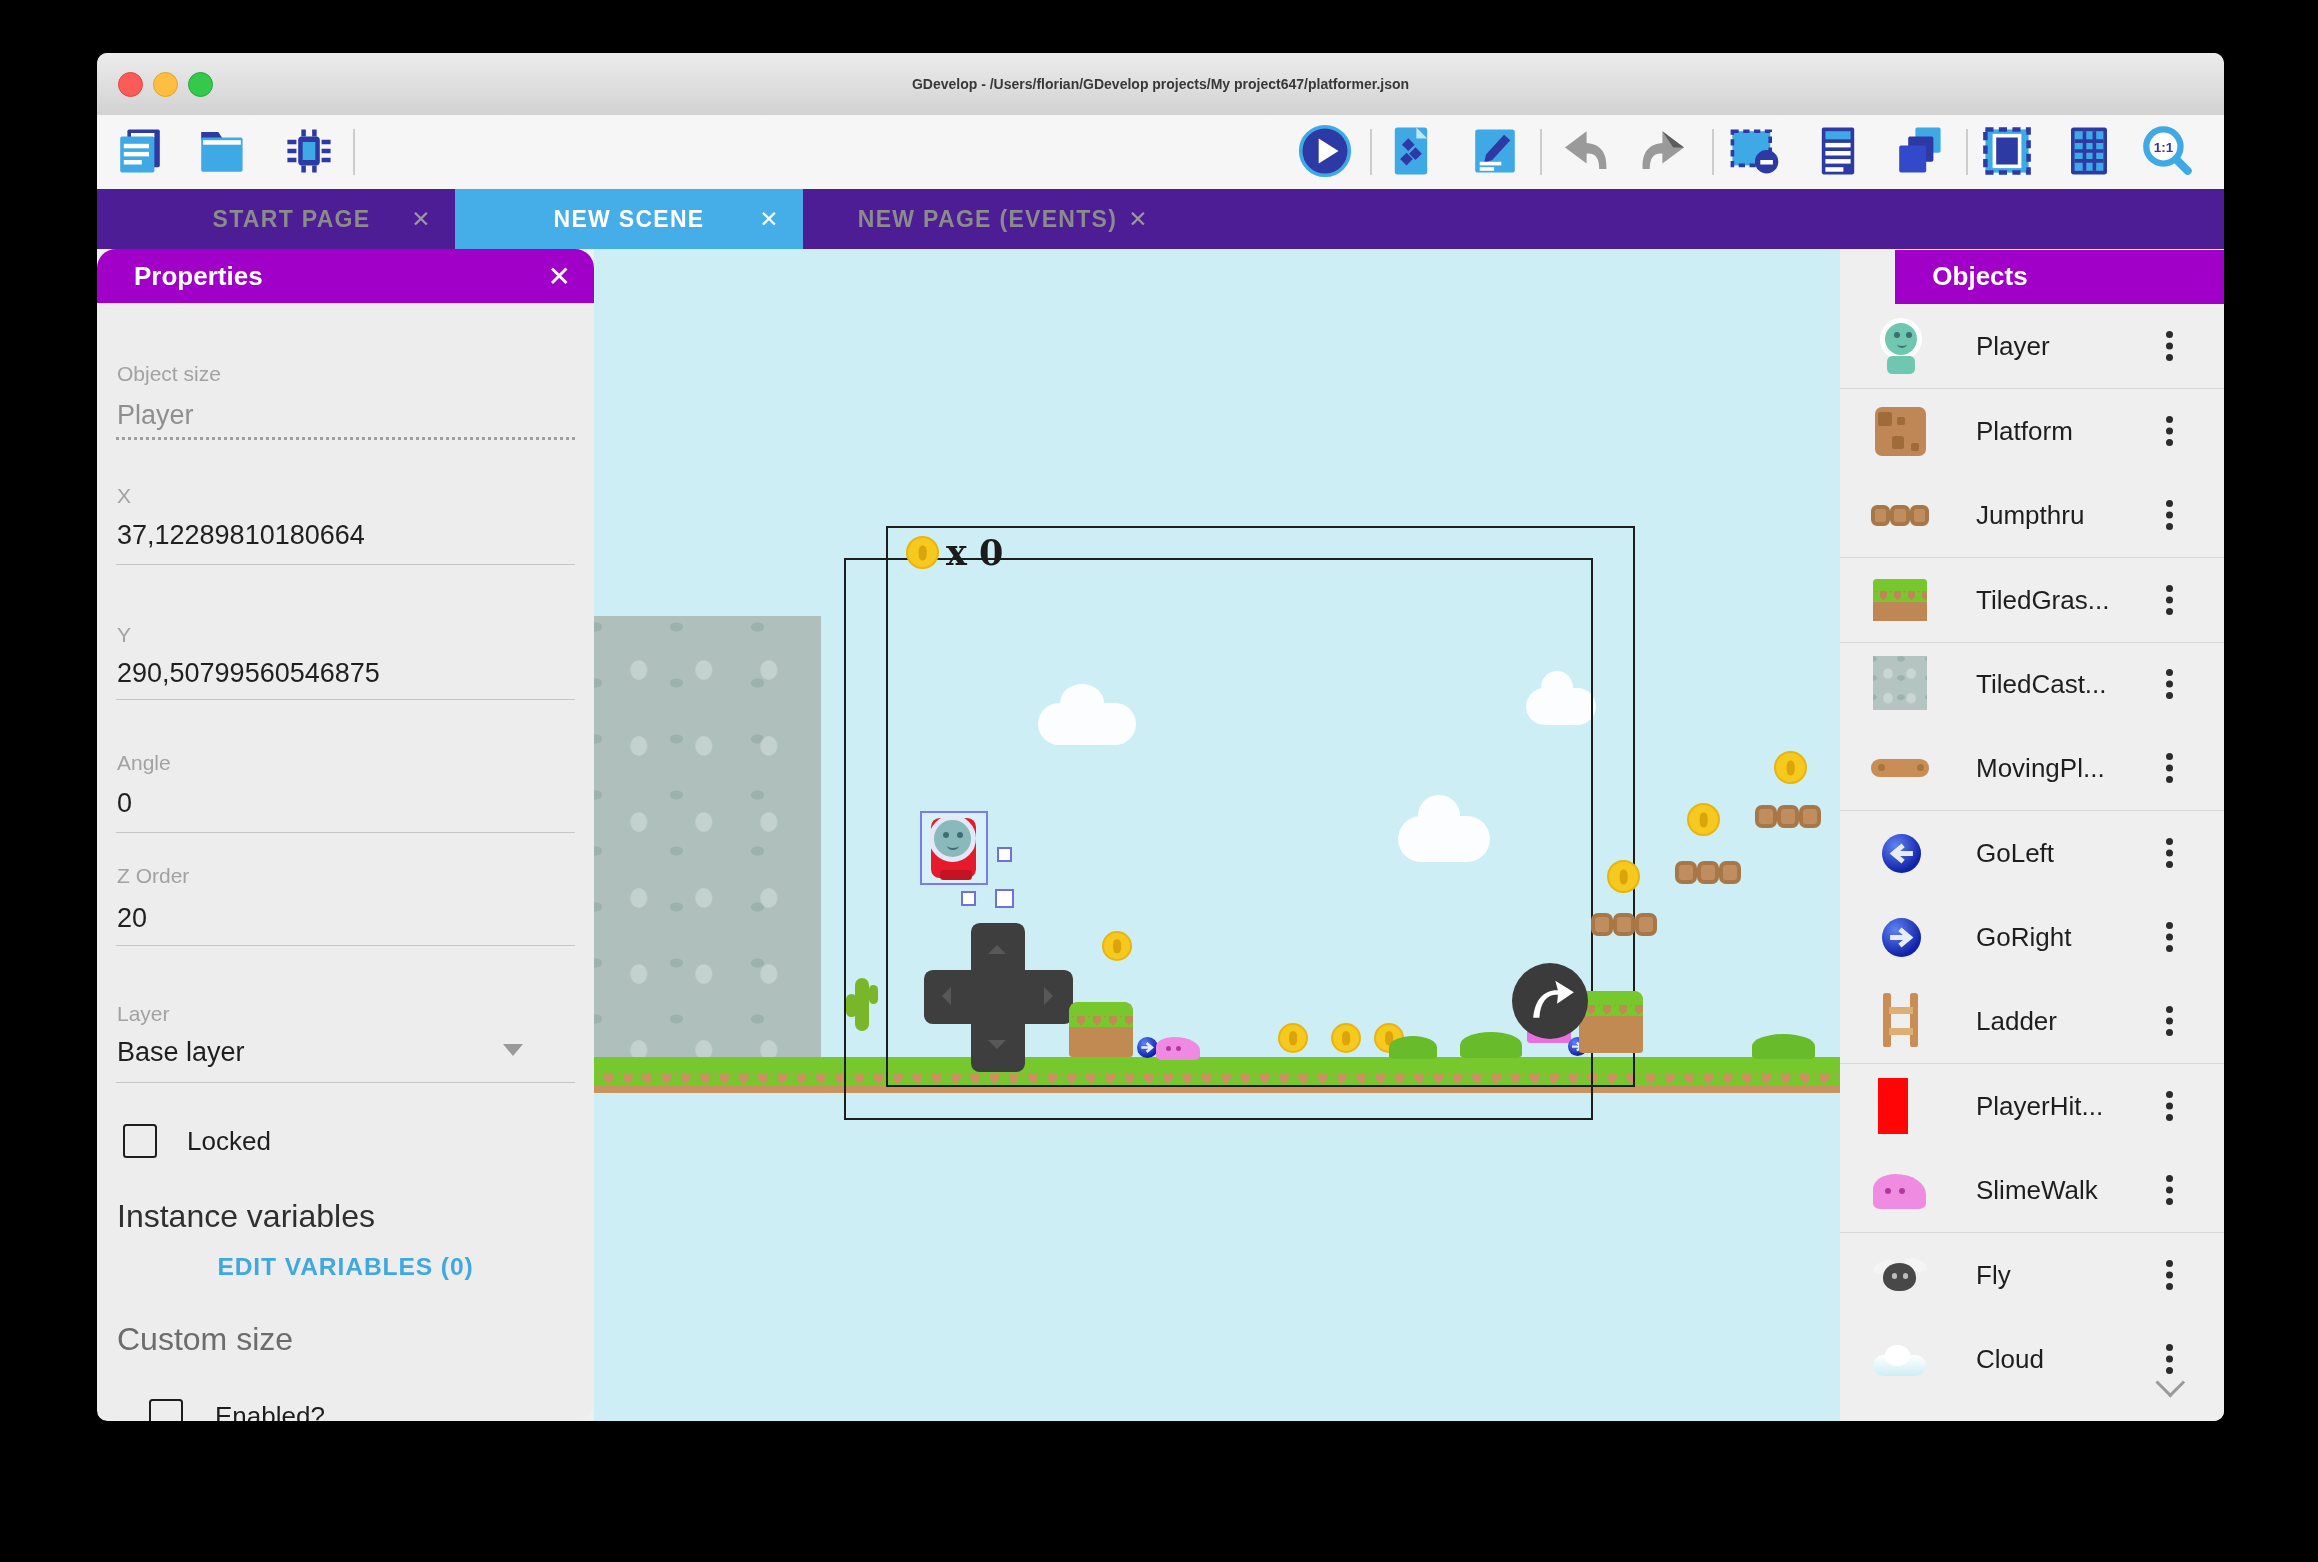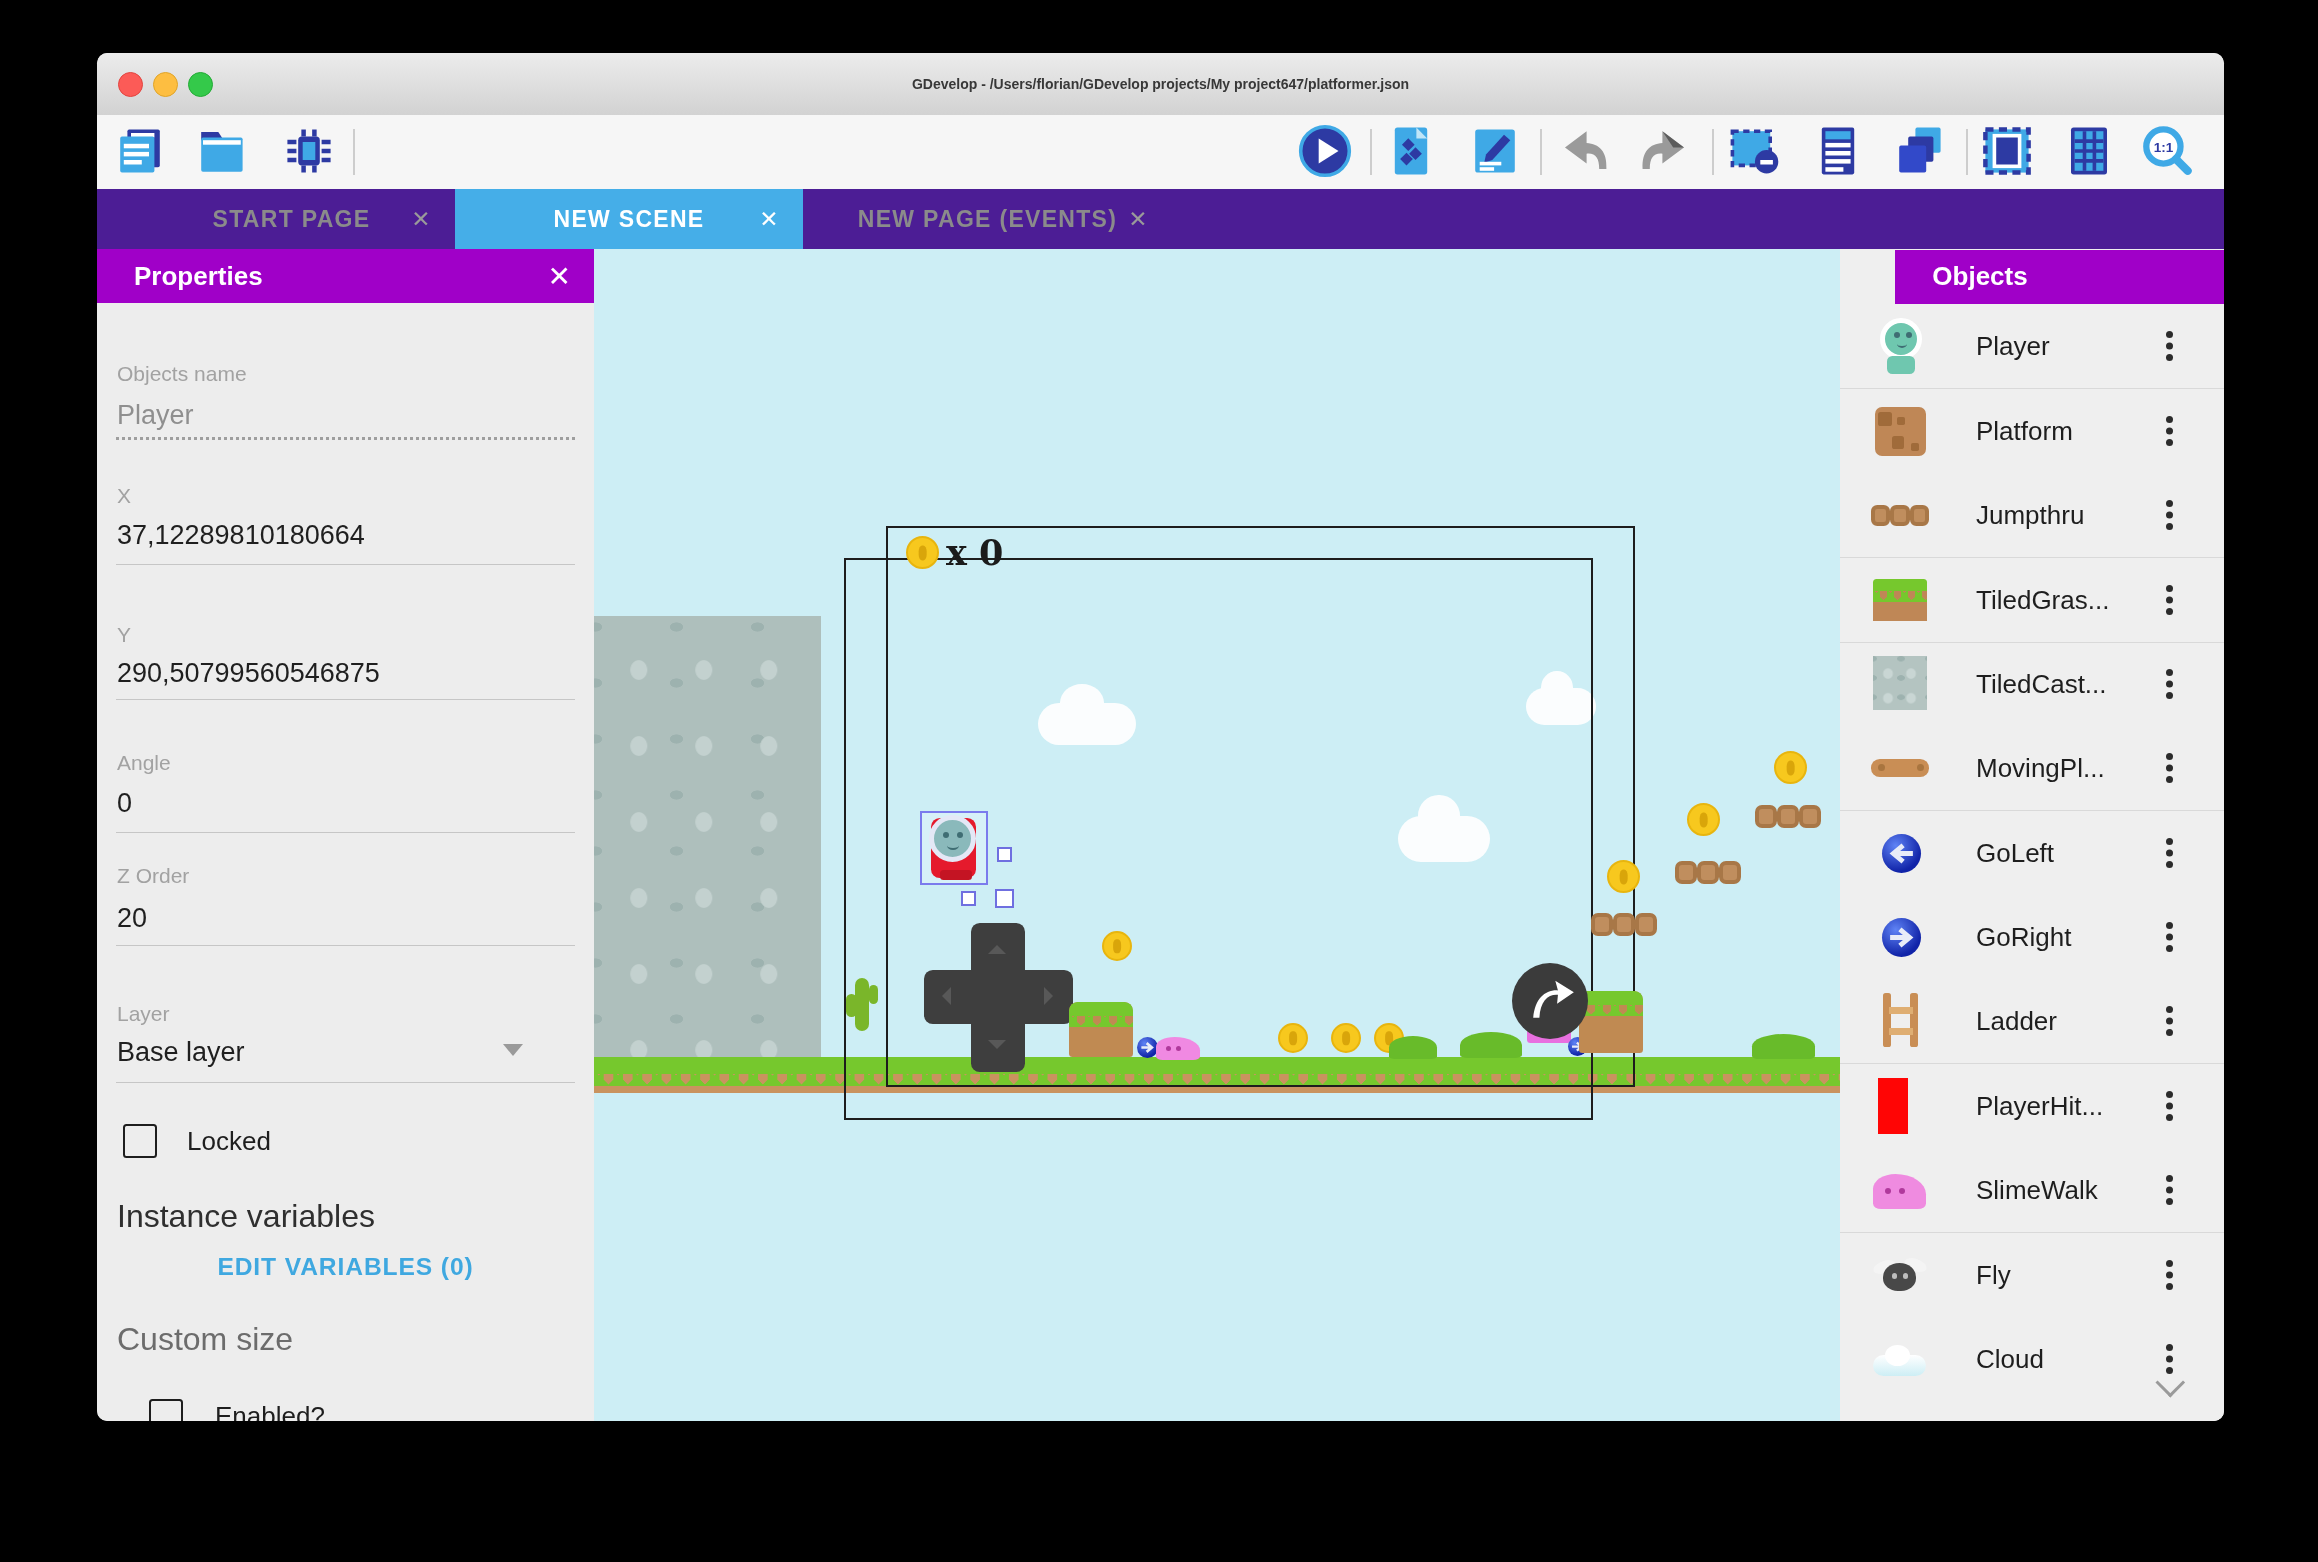--- a/index.html
+++ b/index.html
@@ -25,21 +25,21 @@
   .tab{position:absolute;top:0;height:60px;display:flex;align-items:center;justify-content:center;
        font-size:23px;letter-spacing:1.3px;color:#8b8b8b;font-weight:600;}
   .tab .x{position:absolute;right:24.6px;font-size:23px;color:#9a9a9a;font-weight:400;letter-spacing:0;}
   .tab.active{background:#45aee8;color:#fff;font-weight:700;}
   .tab.active .x{color:#fff;}
   
   .phead{position:absolute;height:54px;background:#a000c8;color:#fff;display:flex;align-items:center;}
   .phead .ptitle{font-size:26px;font-weight:600;margin-left:37px;}
   .phead .x{position:absolute;right:23px;font-size:28px;font-weight:400;}
   
-  .props{position:absolute;left:0;top:196px;width:497px;height:1172px;background:#ededed;overflow:hidden;}
+  .props{position:absolute;left:0;top:196px;width:497px;height:1172px;background:#ededed;overflow:hidden;border-radius:19px;}
   .props .phead{left:0;top:0;width:497px;}
   .lbl{position:absolute;font-size:21px;color:#a2a2a2;}
   .val{position:absolute;font-size:27px;color:#1f1f1f;}
   .val.gray{color:#8f8f8f;}
   .uline{position:absolute;left:18.5px;width:459px;border-bottom:1.8px solid #c6c6c6;}
   .uline.dotted{border-bottom:3.5px dotted #9e9e9e;}
   .chk{position:absolute;width:30px;height:30px;border:2.6px solid #1e1e1e;border-radius:3.5px;background:transparent;}
   .chklbl{position:absolute;font-size:26px;color:#1e1e1e;}
   .sechead{position:absolute;font-size:32px;color:#2f2f2f;}
   .linkbtn{position:absolute;left:0;width:497px;text-align:center;font-size:24.6px;font-weight:700;
@@ -243,21 +243,21 @@
       <span>NEW PAGE (EVENTS)</span>
       <span class="x">✕</span>
     </div>
   </div>
 
   <div class="props">
     <div class="phead">
       <span class="ptitle">Properties</span>
       <span class="x">✕</span>
     </div>
-    <div class="lbl" style="left:20px;top:113px">Objects name</div>
+    <div class="lbl" style="left:20px;top:113px">Object size</div>
     <div class="val gray" style="left:20px;top:151px">Player</div>
     <div class="uline dotted" style="top:188px"></div>
 
     <div class="lbl" style="left:20px;top:235px">X</div>
     <div class="val" style="left:20px;top:271px">37,12289810180664</div>
     <div class="uline" style="top:315px"></div>
 
     <div class="lbl" style="left:20px;top:374px">Y</div>
     <div class="val" style="left:20px;top:409px">290,50799560546875</div>
     <div class="uline" style="top:450px"></div>

